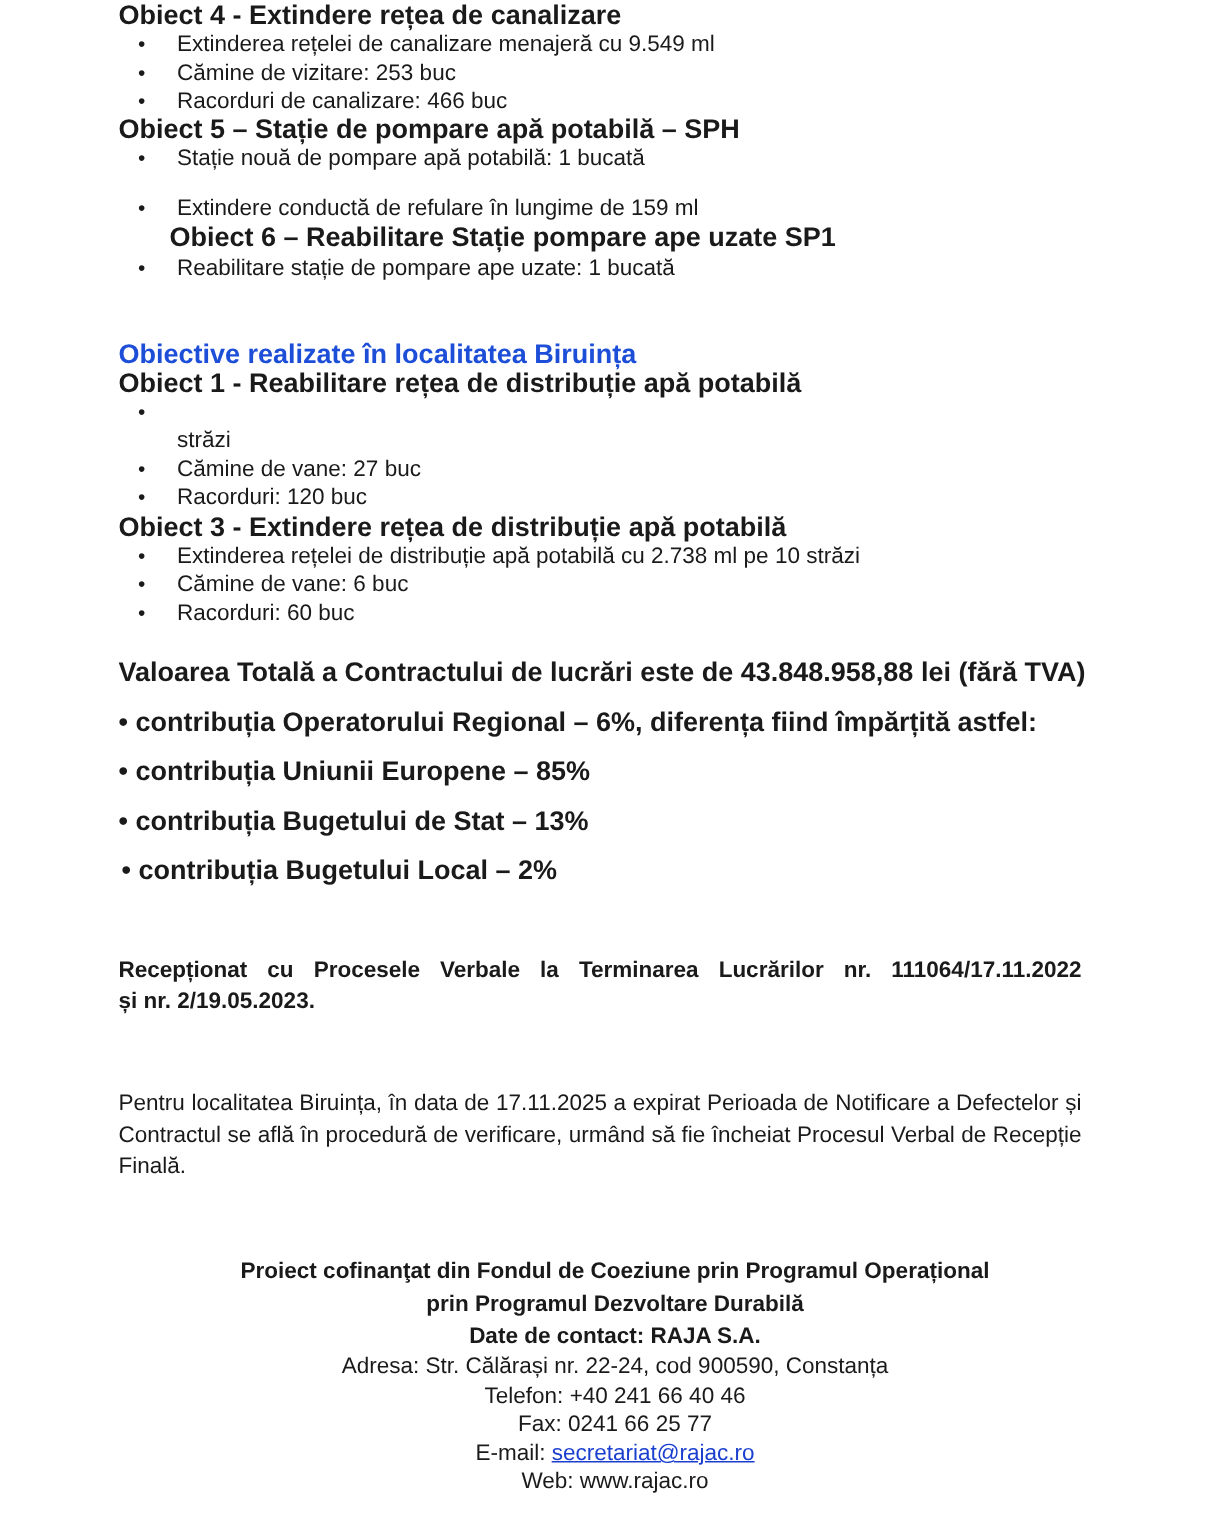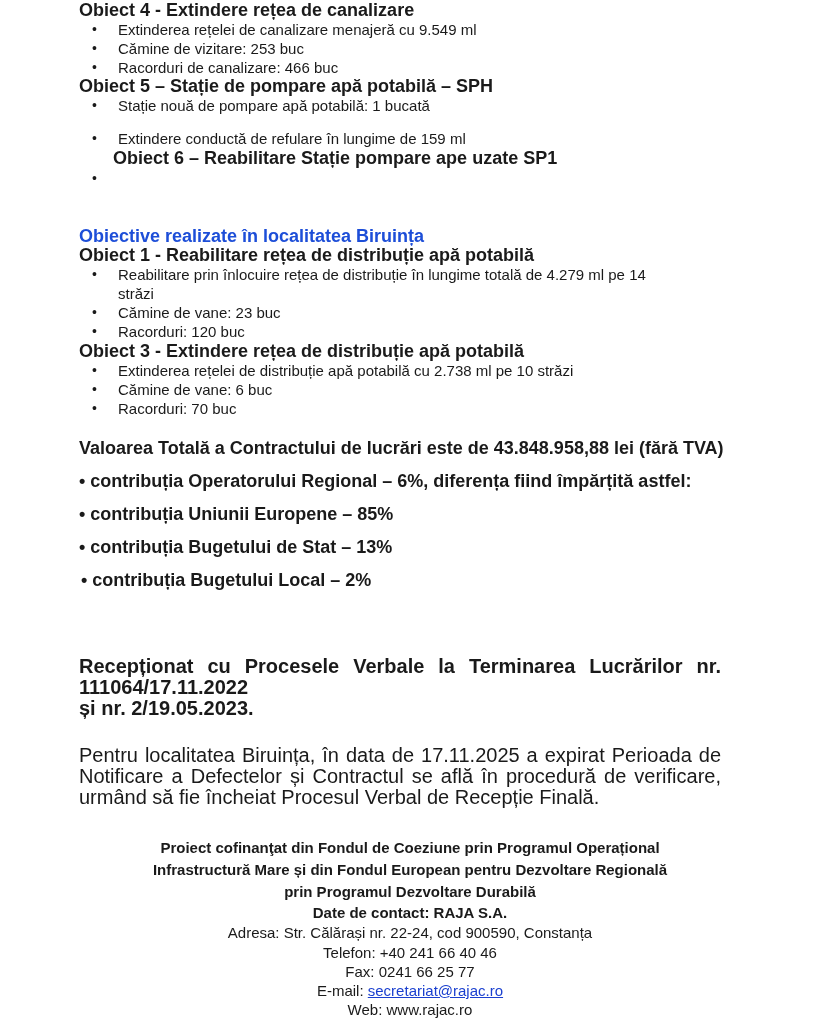--- a/index.html
+++ b/index.html
@@ -23,25 +23,24 @@
       left: -26px;
       top: 0;
       font-size: 14px;
     }
     .blue { color: #1d4ed8; }
     .bold { font-weight: bold; }
     .para {
       position: absolute;
       left: 79px;
       width: 642px;
-      font-size: 20px;
+      font-size: 15px;
       line-height: 21px;
       text-align: justify;
       text-align-last: left;
-      margin-top: 20px;
     }
     .center-block {
       position: absolute;
       left: 0;
       width: 820px;
       text-align: center;
       font-size: 15px;
       line-height: 19px;
     }
     a.mail { color: #1a3fcf; text-decoration: underline; }
@@ -52,51 +51,50 @@
 <div class="abs h" style="left:79px; top:1px;">Obiect 4 - Extindere rețea de canalizare</div>
 <div class="abs li" style="left:118px; top:20px;"><span class="dot">•</span><span>Extinderea rețelei de canalizare menajeră cu 9.549 ml</span></div>
 <div class="abs li" style="left:118px; top:39px;"><span class="dot">•</span><span>Cămine de vizitare: 253 buc</span></div>
 <div class="abs li" style="left:118px; top:58px;"><span class="dot">•</span><span>Racorduri de canalizare: 466 buc</span></div>
 
 <div class="abs h" style="left:79px; top:77px;text-align:center;">Obiect 5 – Stație de pompare apă potabilă – SPH</div>
 <div class="abs li" style="left:118px; top:96px;"><span class="dot">•</span><span>Stație nouă de pompare apă potabilă: 1 bucată</span></div>
 <div class="abs li" style="left:118px; top:129px;"><span class="dot">•</span><span>Extindere conductă de refulare în lungime de 159 ml</span></div>
 
 <div class="abs h" style="left:79px; top:149px;margin-left:34px;">Obiect 6 – Reabilitare Stație pompare ape uzate SP1</div>
-<div class="abs li" style="left:118px; top:169px;"><span class="dot">•</span></div>
+<div class="abs li" style="left:118px; top:169px;"><span class="dot">•</span><span>Reabilitare stație de pompare ape uzate: 1 bucată</span></div>
 
 <div class="abs h blue" style="left:79px; top:227px;">Obiective realizate în localitatea Biruința</div>
 
 <div class="abs h" style="left:79px; top:246px;">Obiect 1 - Reabilitare rețea de distribuție apă potabilă</div>
-<div class="abs li" style="left:118px; top:265px;"><span class="dot">•</span><span>Reabilitare prin înlocuire rețea de distribuție în lungime totală de 4.279 ml pe 14</span></div>
+<div class="abs li" style="left:118px; top:265px;"><span class="dot">•</span></div>
 <div class="abs li" style="left:118px; top:284px;">străzi</div>
-<div class="abs li" style="left:118px; top:303px;"><span class="dot">•</span><span>Cămine de vane: 23 buc</span></div>
+<div class="abs li" style="left:118px; top:303px;"><span class="dot">•</span><span>Cămine de vane: 27 buc</span></div>
 <div class="abs li" style="left:118px; top:322px;"><span class="dot">•</span><span>Racorduri: 120 buc</span></div>
 
 <div class="abs h" style="left:79px; top:342px;">Obiect  3 - Extindere rețea de distribuție apă potabilă</div>
 <div class="abs li" style="left:118px; top:361px;"><span class="dot">•</span><span>Extinderea rețelei de distribuție apă potabilă cu 2.738 ml pe 10 străzi</span></div>
 <div class="abs li" style="left:118px; top:380px;"><span class="dot">•</span><span>Cămine de vane: 6 buc</span></div>
-<div class="abs li" style="left:118px; top:399px;"><span class="dot">•</span><span>Racorduri: 70 buc</span></div>
+<div class="abs li" style="left:118px; top:399px;"><span class="dot">•</span><span>Racorduri: 60 buc</span></div>
 
 <div class="abs h" style="left:79px; top:439px;">Valoarea Totală a Contractului de lucrări este de 43.848.958,88 lei (fără TVA)</div>
 <div class="abs h" style="left:79px; top:472px;">• contribuția Operatorului Regional –  6%, diferența fiind împărțită astfel:</div>
 <div class="abs h" style="left:79px; top:505px;">• contribuția Uniunii Europene – 85%</div>
 <div class="abs h" style="left:79px; top:538px;">• contribuția Bugetului de Stat – 13%</div>
 <div class="abs h" style="left:81px; top:571px;">• contribuția Bugetului Local –  2%</div>
 
 <div class="para bold" style="top:636px; line-height:21px;">
   <div style="text-align:justify; text-align-last:justify;">Recepționat cu Procesele Verbale la Terminarea Lucrărilor nr. 111064/17.11.2022</div>
   <div>și nr. 2/19.05.2023.</div>
 </div>
 
 <div class="para" style="top:725px;">Pentru localitatea Biruința, în data de 17.11.2025 a expirat Perioada de Notificare a Defectelor și Contractul se află în procedură de verificare, urmând să fie încheiat Procesul Verbal de Recepție Finală.</div>
 
 <div class="center-block" style="top:837px;">
   <div class="bold" style="line-height:22px;">Proiect cofinanţat din Fondul de Coeziune prin Programul Operațional</div>
-  <div class="bold" style="line-height:22px;">Infrastructură Mare și din Fondul European pentru Dezvoltare Regională</div>
   <div class="bold" style="line-height:22px;">prin Programul Dezvoltare Durabilă</div>
   <div style="line-height:20px;font-weight:bold;">Date de contact: RAJA S.A.</div>
   <div style="line-height:20px;">Adresa: Str. Călărași nr. 22-24, cod 900590, Constanța</div>
   <div style="line-height:19px;">Telefon: +40 241 66 40 46</div>
   <div style="line-height:19px;">Fax: 0241 66 25 77</div>
   <div style="line-height:19px;">
     <span>E-mail: </span><a class="mail">secretariat@rajac.ro</a>
   </div>
   <div style="line-height:19px;">Web: www.rajac.ro</div>
 </div>

